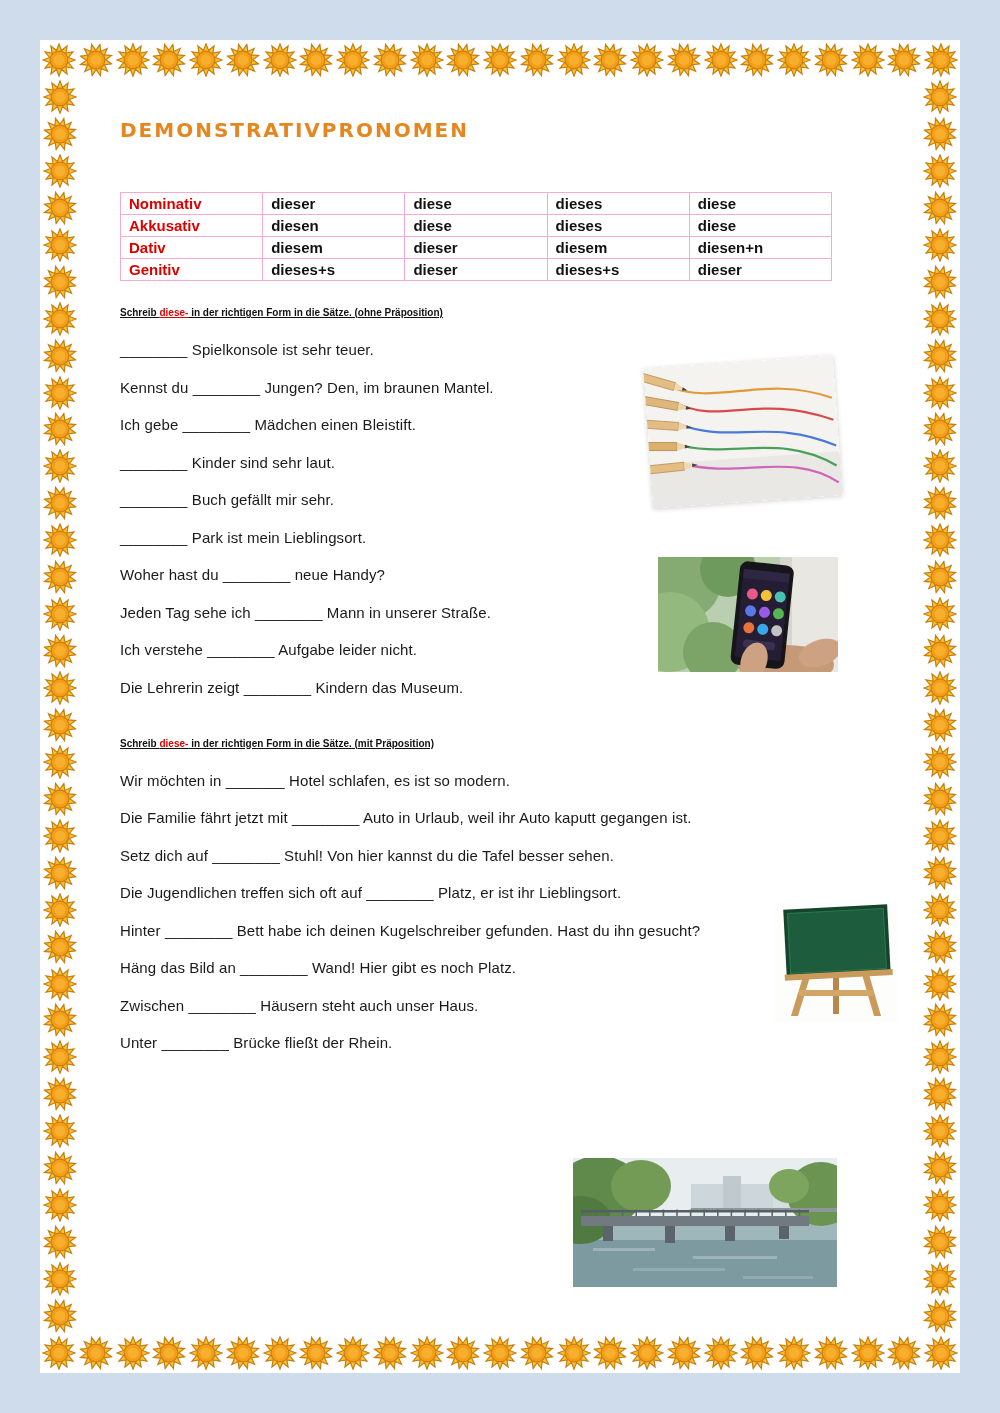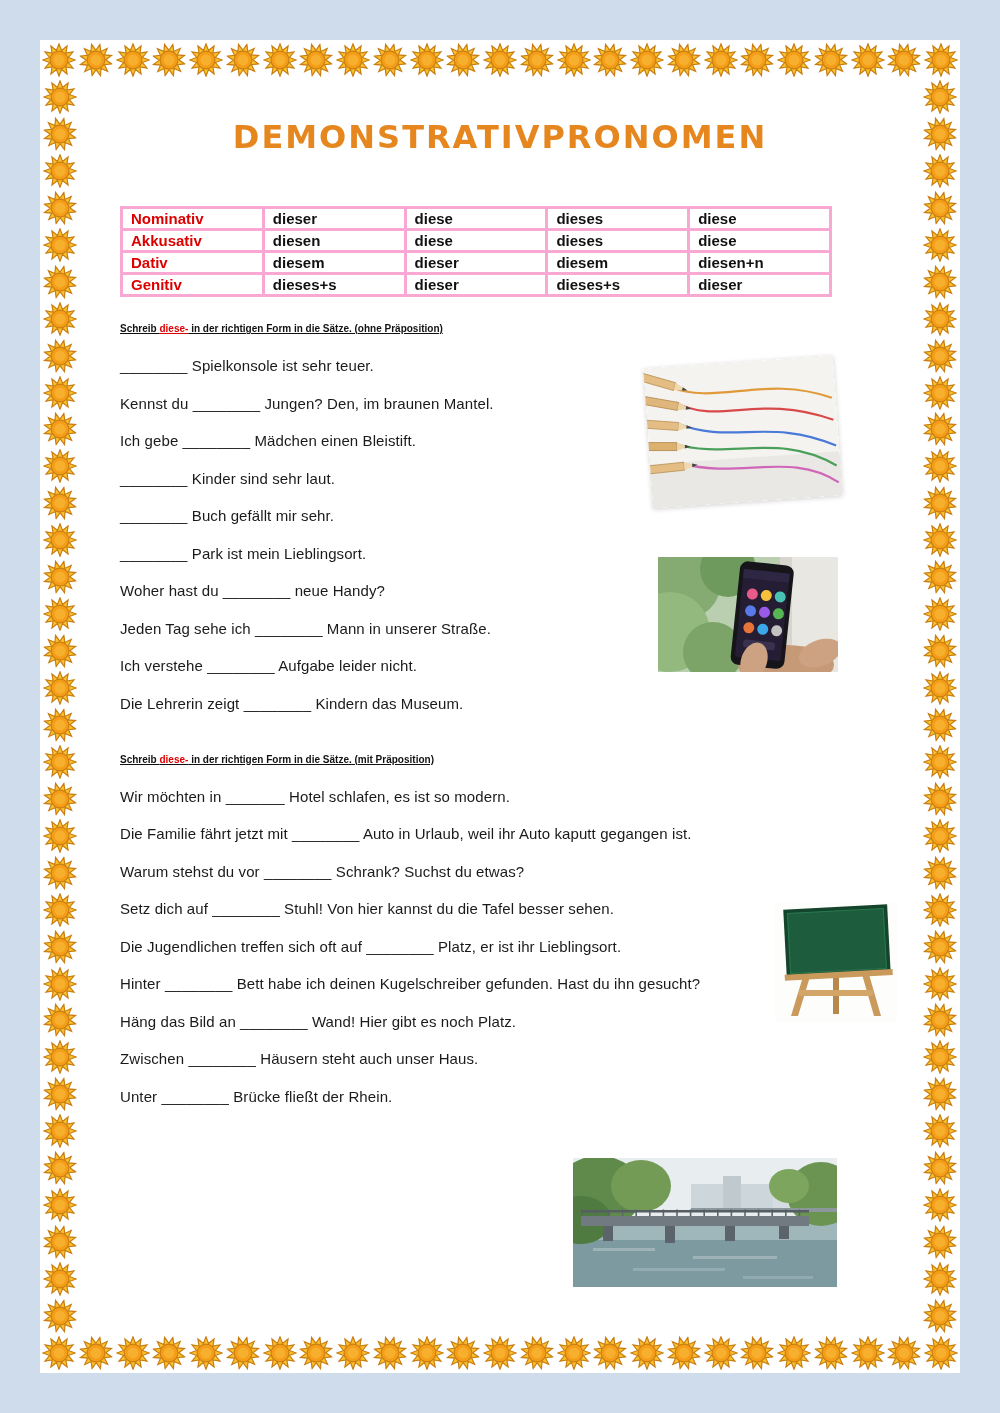--- a/index.html
+++ b/index.html
@@ -31,34 +31,34 @@
   .sun { width: 34px; height: 34px; display: block; flex: 0 0 auto; }
   .sun-strip .sun:nth-child(even) { transform: rotate(14deg); }
   
   .content {
     position: absolute;
     left: 80px; top: 78px;
     width: 760px;
   }
   .title {
     font-family: "DejaVu Sans", sans-serif;
-    font-size: 32px;
+    font-size: 20px;
     font-weight: bold;
     letter-spacing: 2px;
     color: #e5861f;
-    text-align: center;
+    text-align: left;
   }
   table.decl-table {
     border-collapse: collapse;
     table-layout: fixed;
     width: 712px;
     margin-top: 50px;
   }
   table.decl-table td {
-    border: 3px solid #f9a8d4;
+    border: 1px solid #f9a8d4;
     height: 22px;
     padding: 0 0 0 8px;
     font-size: 15px;
     font-weight: bold;
     color: #111;
     vertical-align: middle;
   }
   table.decl-table td.case-label { color: #dd0000; }
   .heading {
     margin-top: 26px;
@@ -740,21 +740,20 @@
           <p class="sentence">Jeden Tag sehe ich ________ Mann in unserer Straße.</p>
           <p class="sentence">Ich verstehe ________ Aufgabe leider nicht.</p>
           <p class="sentence">Die Lehrerin zeigt ________ Kindern das Museum.</p>
         </div>
 
       <p class="heading heading2"><span>Schreib </span><span class="hl">diese-</span><span> in der richtigen Form in die Sätze. (mit Präposition)</span></p>
 
       <div class="sentences" id="s2-list">
           <p class="sentence">Wir möchten in _______ Hotel schlafen, es ist so modern.</p>
           <p class="sentence">Die Familie fährt jetzt mit ________ Auto in Urlaub, weil ihr Auto kaputt gegangen ist.</p>
-          <p class="sentence">Warum stehst du vor ________ Schrank? Suchst du etwas?</p>
           <p class="sentence">Setz dich auf ________ Stuhl! Von hier kannst du die Tafel besser sehen.</p>
           <p class="sentence">Die Jugendlichen treffen sich oft auf ________ Platz, er ist ihr Lieblingsort.</p>
           <p class="sentence">Hinter ________ Bett habe ich deinen Kugelschreiber gefunden. Hast du ihn gesucht?</p>
           <p class="sentence">Häng das Bild an ________ Wand! Hier gibt es noch Platz.</p>
           <p class="sentence">Zwischen ________ Häusern steht auch unser Haus.</p>
           <p class="sentence">Unter ________ Brücke fließt der Rhein.</p>
         </div>
     </div>
 
     <div class="photo photo-pencils">

